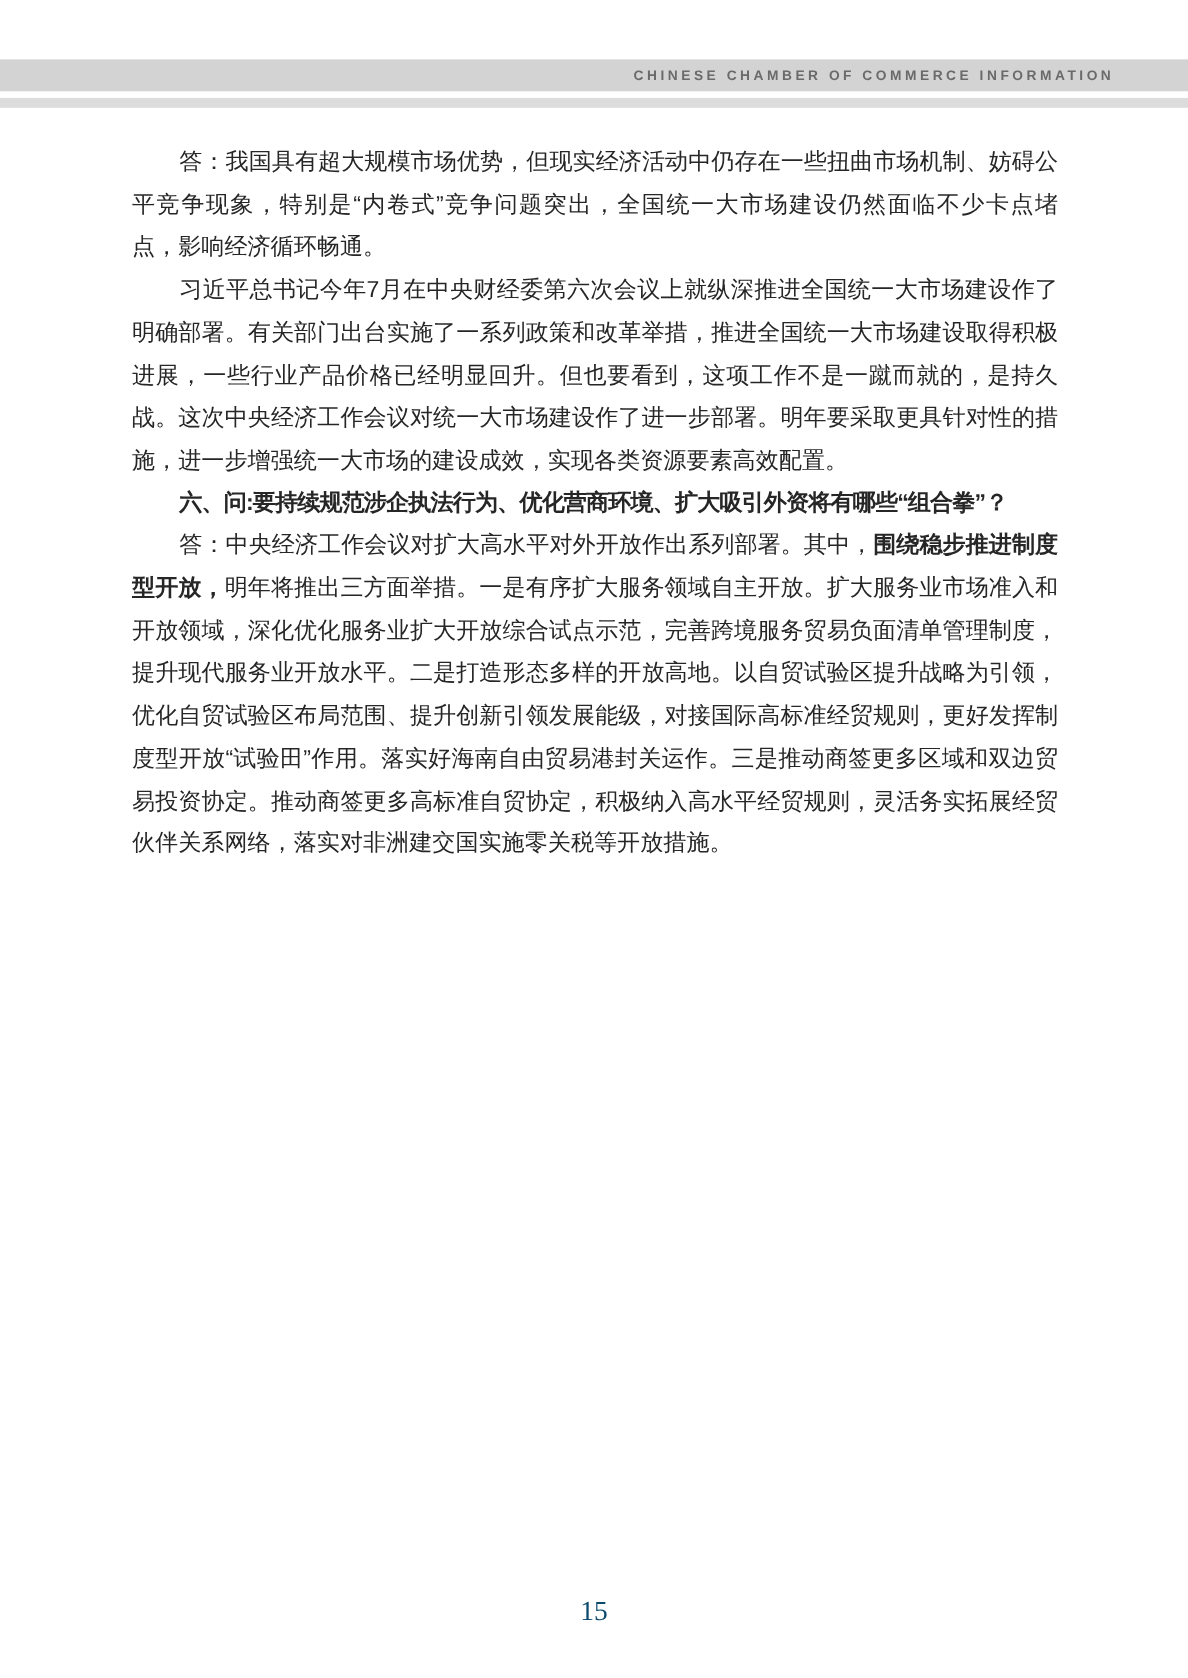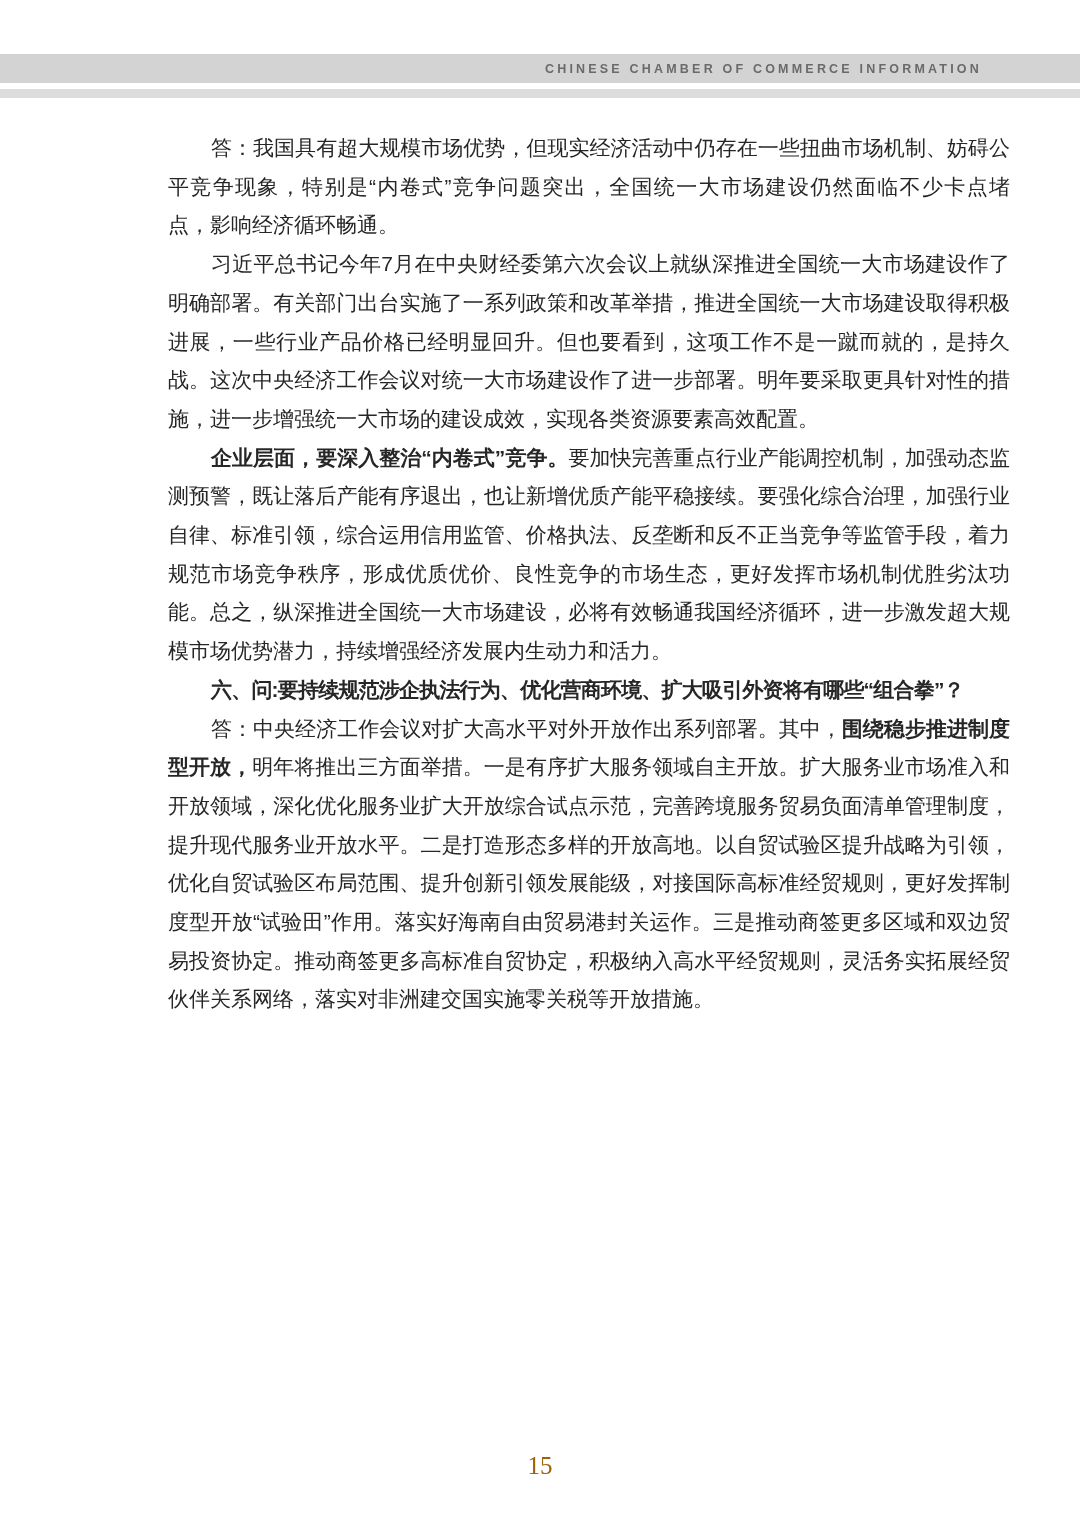--- a/index.html
+++ b/index.html
@@ -33,38 +33,37 @@
   .band-secondary {
     top: 89px;
     height: 9px;
     background: var(--bar-secondary, #dcdcdc);
   }
   .band-text {
     display: block;
     height: 29px;
     line-height: 30px;
     text-align: right;
-    padding-right: 98px;
+    padding-right: 67px;
     font-size: 12.5px;
     font-weight: bold;
     letter-spacing: 3.2px;
     color: var(--header-text, #6a6a6a);
     white-space: nowrap;
   }
   
   .doc-body {
     position: absolute;
     left: 120px;
     width: 842px;
     top: 129px;
     font-size: 21px;
     line-height: 38.7px;
     text-align: justify;
     color: var(--body-text, #262626);
-    margin-left: 48px;
   }
   .doc-body p {
     margin: 0;
     padding: 0;
     text-indent: 43px;
   }
   .doc-body p.tight {
     letter-spacing: -0.8px;
   }
   .doc-body .seg-bold {
@@ -72,36 +71,35 @@
   }
   
   .page-number {
     position: absolute;
     left: 0;
     width: 100%;
     top: 1452px;
     text-align: center;
     font-family: "Liberation Serif", serif;
     font-size: 25px;
-    color: #a16207;
+    color: #0c4a6e;
   }
 </style>
 </head>
 <body>
 
 <div class="page">
 
   <div class="band band-primary">
     <span class="band-text">CHINESE CHAMBER OF COMMERCE INFORMATION</span>
   </div>
   <div class="band band-secondary"></div>
 
   <div class="doc-body" id="doc-body">
       <p><span class="seg">答：我国具有超大规模市场优势，但现实经济活动中仍存在一些扭曲市场机制、妨碍公平竞争现象，特别是“内卷式”竞争问题突出，全国统一大市场建设仍然面临不少卡点堵　点，影响经济循环畅通。</span></p>
       <p><span class="seg">习近平总书记今年7月在中央财经委第六次会议上就纵深推进全国统一大市场建设作了明确部署。有关部门出台实施了一系列政策和改革举措，推进全国统一大市场建设取得积极进展，一些行业产品价格已经明显回升。但也要看到，这项工作不是一蹴而就的，是持久战。这次中央经济工作会议对统一大市场建设作了进一步部署。明年要采取更具针对性的措施，进一步增强统一大市场的建设成效，实现各类资源要素高效配置。</span></p>
-      <p><span class="seg-bold">企业层面，要深入整治“内卷式”竞争。</span><span class="seg">要加快完善重点行业产能调控机制，加强动态监测预警，既让落后产能有序退出，也让新增优质产能平稳接续。要强化综合治理，加强行业自律、标准引领，综合运用信用监管、价格执法、反垄断和反不正当竞争等监管手段，着力规范市场竞争秩序，形成优质优价、良性竞争的市场生态，更好发挥市场机制优胜劣汰功能。总之，纵深推进全国统一大市场建设，必将有效畅通我国经济循环，进一步激发超大规模市场优势潜力，持续增强经济发展内生动力和活力。</span></p>
       <p class="tight"><span class="seg-bold">六、问:要持续规范涉企执法行为、优化营商环境、扩大吸引外资将有哪些“组合拳”？</span></p>
       <p><span class="seg">答：中央经济工作会议对扩大高水平对外开放作出系列部署。其中，</span><span class="seg-bold">围绕稳步推进制度型开放，</span><span class="seg">明年将推出三方面举措。一是有序扩大服务领域自主开放。扩大服务业市场准入和开放领域，深化优化服务业扩大开放综合试点示范，完善跨境服务贸易负面清单管理制度，提升现代服务业开放水平。二是打造形态多样的开放高地。以自贸试验区提升战略为引领，优化自贸试验区布局范围、提升创新引领发展能级，对接国际高标准经贸规则，更好发挥制度型开放“试验田”作用。落实好海南自由贸易港封关运作。三是推动商签更多区域和双边贸易投资协定。推动商签更多高标准自贸协定，积极纳入高水平经贸规则，灵活务实拓展经贸伙伴关系网络，落实对非洲建交国实施零关税等开放措施。</span></p>
     </div>
 
   <div class="page-number">15</div>
 
 </div>
 
 </body></html>

